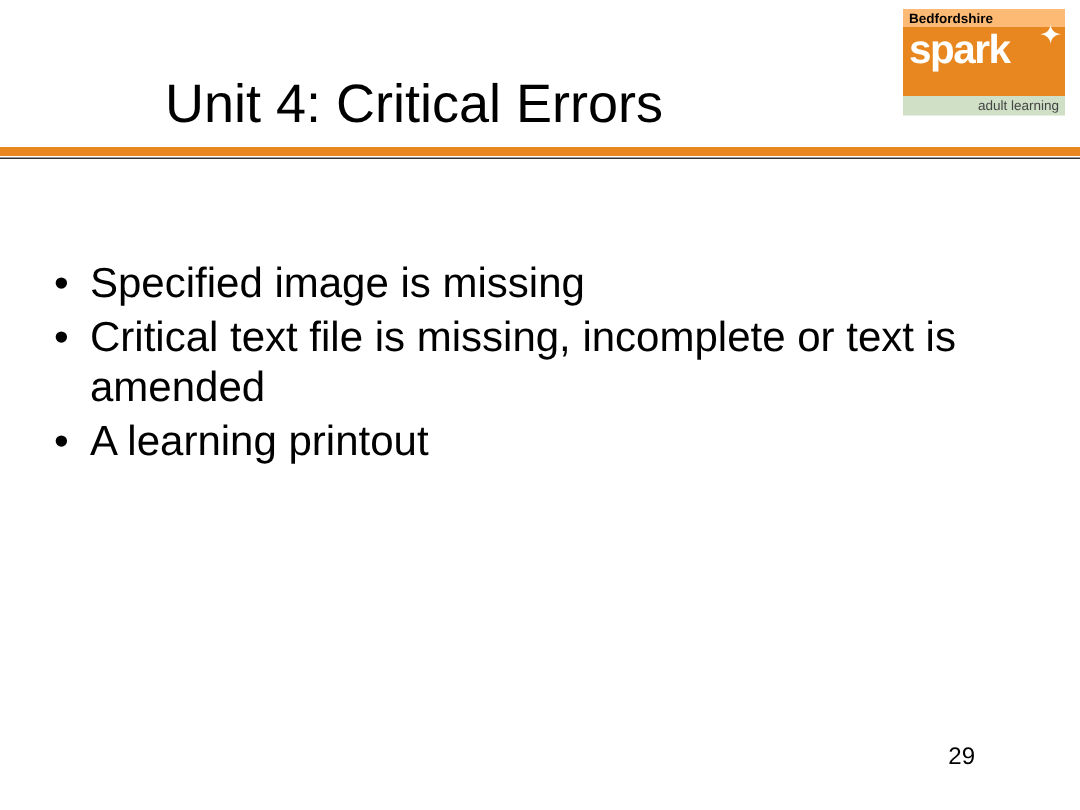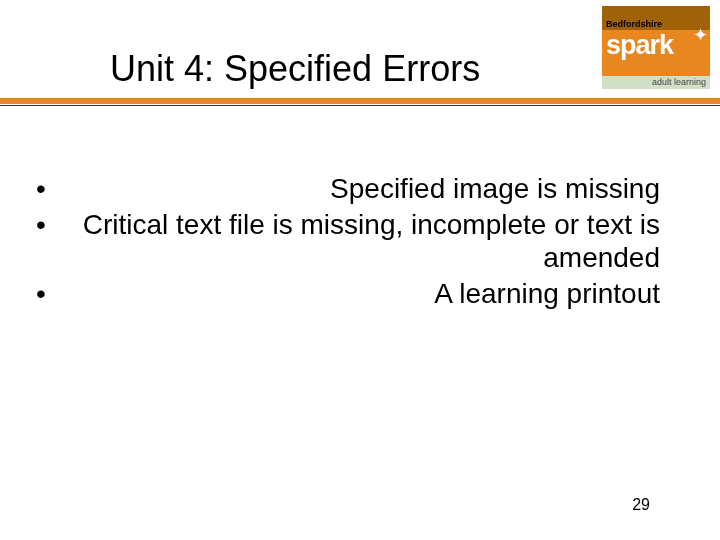--- a/index.html
+++ b/index.html
@@ -12,25 +12,25 @@
     position: relative;
     overflow: hidden;
   }
   .logo {
     position: absolute;
     top: 6px;
     right: 10px;
     width: 108px;
   }
   .logo-top {
-    background: #a16207;
+    background: #fdba74;
     color: #000;
     font-size: 9px;
     font-weight: bold;
-    padding: 14px 4px 1px 4px;
+    padding: 2px 4px 1px 4px;
     line-height: 1;
   }
   .logo-mid {
     background: #e88720;
     position: relative;
     height: 32px;
     padding: 0 4px 14px 4px;
   }
   .logo-word {
     color: #ffffff;
@@ -95,21 +95,20 @@
     margin-bottom: 2px;
   }
   .bullet-dot {
     width: 24px;
     flex: 0 0 24px;
     text-align: left;
     padding-left: 2px;
   }
   .bullet-text {
     flex: 1;
-    text-align: right;
   }
   .pagenum {
     position: absolute;
     bottom: 26px;
     right: 70px;
     font-size: 16px;
     color: #000;
   }
 </style>
 </head>
@@ -117,21 +116,21 @@
 
 <div class="logo">
   <div class="logo-top">Bedfordshire</div>
   <div class="logo-mid">
     <span class="logo-word">spark</span>
     <span class="logo-star">✦</span>
   </div>
   <div class="logo-bot">adult learning</div>
 </div>
 
-<div class="title">Unit 4: Specified Errors</div>
+<div class="title">Unit 4: Critical Errors</div>
 
 <div class="orange-rule"></div>
 <div class="thin-rule"></div>
 
 <div class="body">
   <div class="bullet-row">
     <div class="bullet-dot">•</div>
     <div class="bullet-text">Specified image is missing</div>
   </div>
   <div class="bullet-row">

